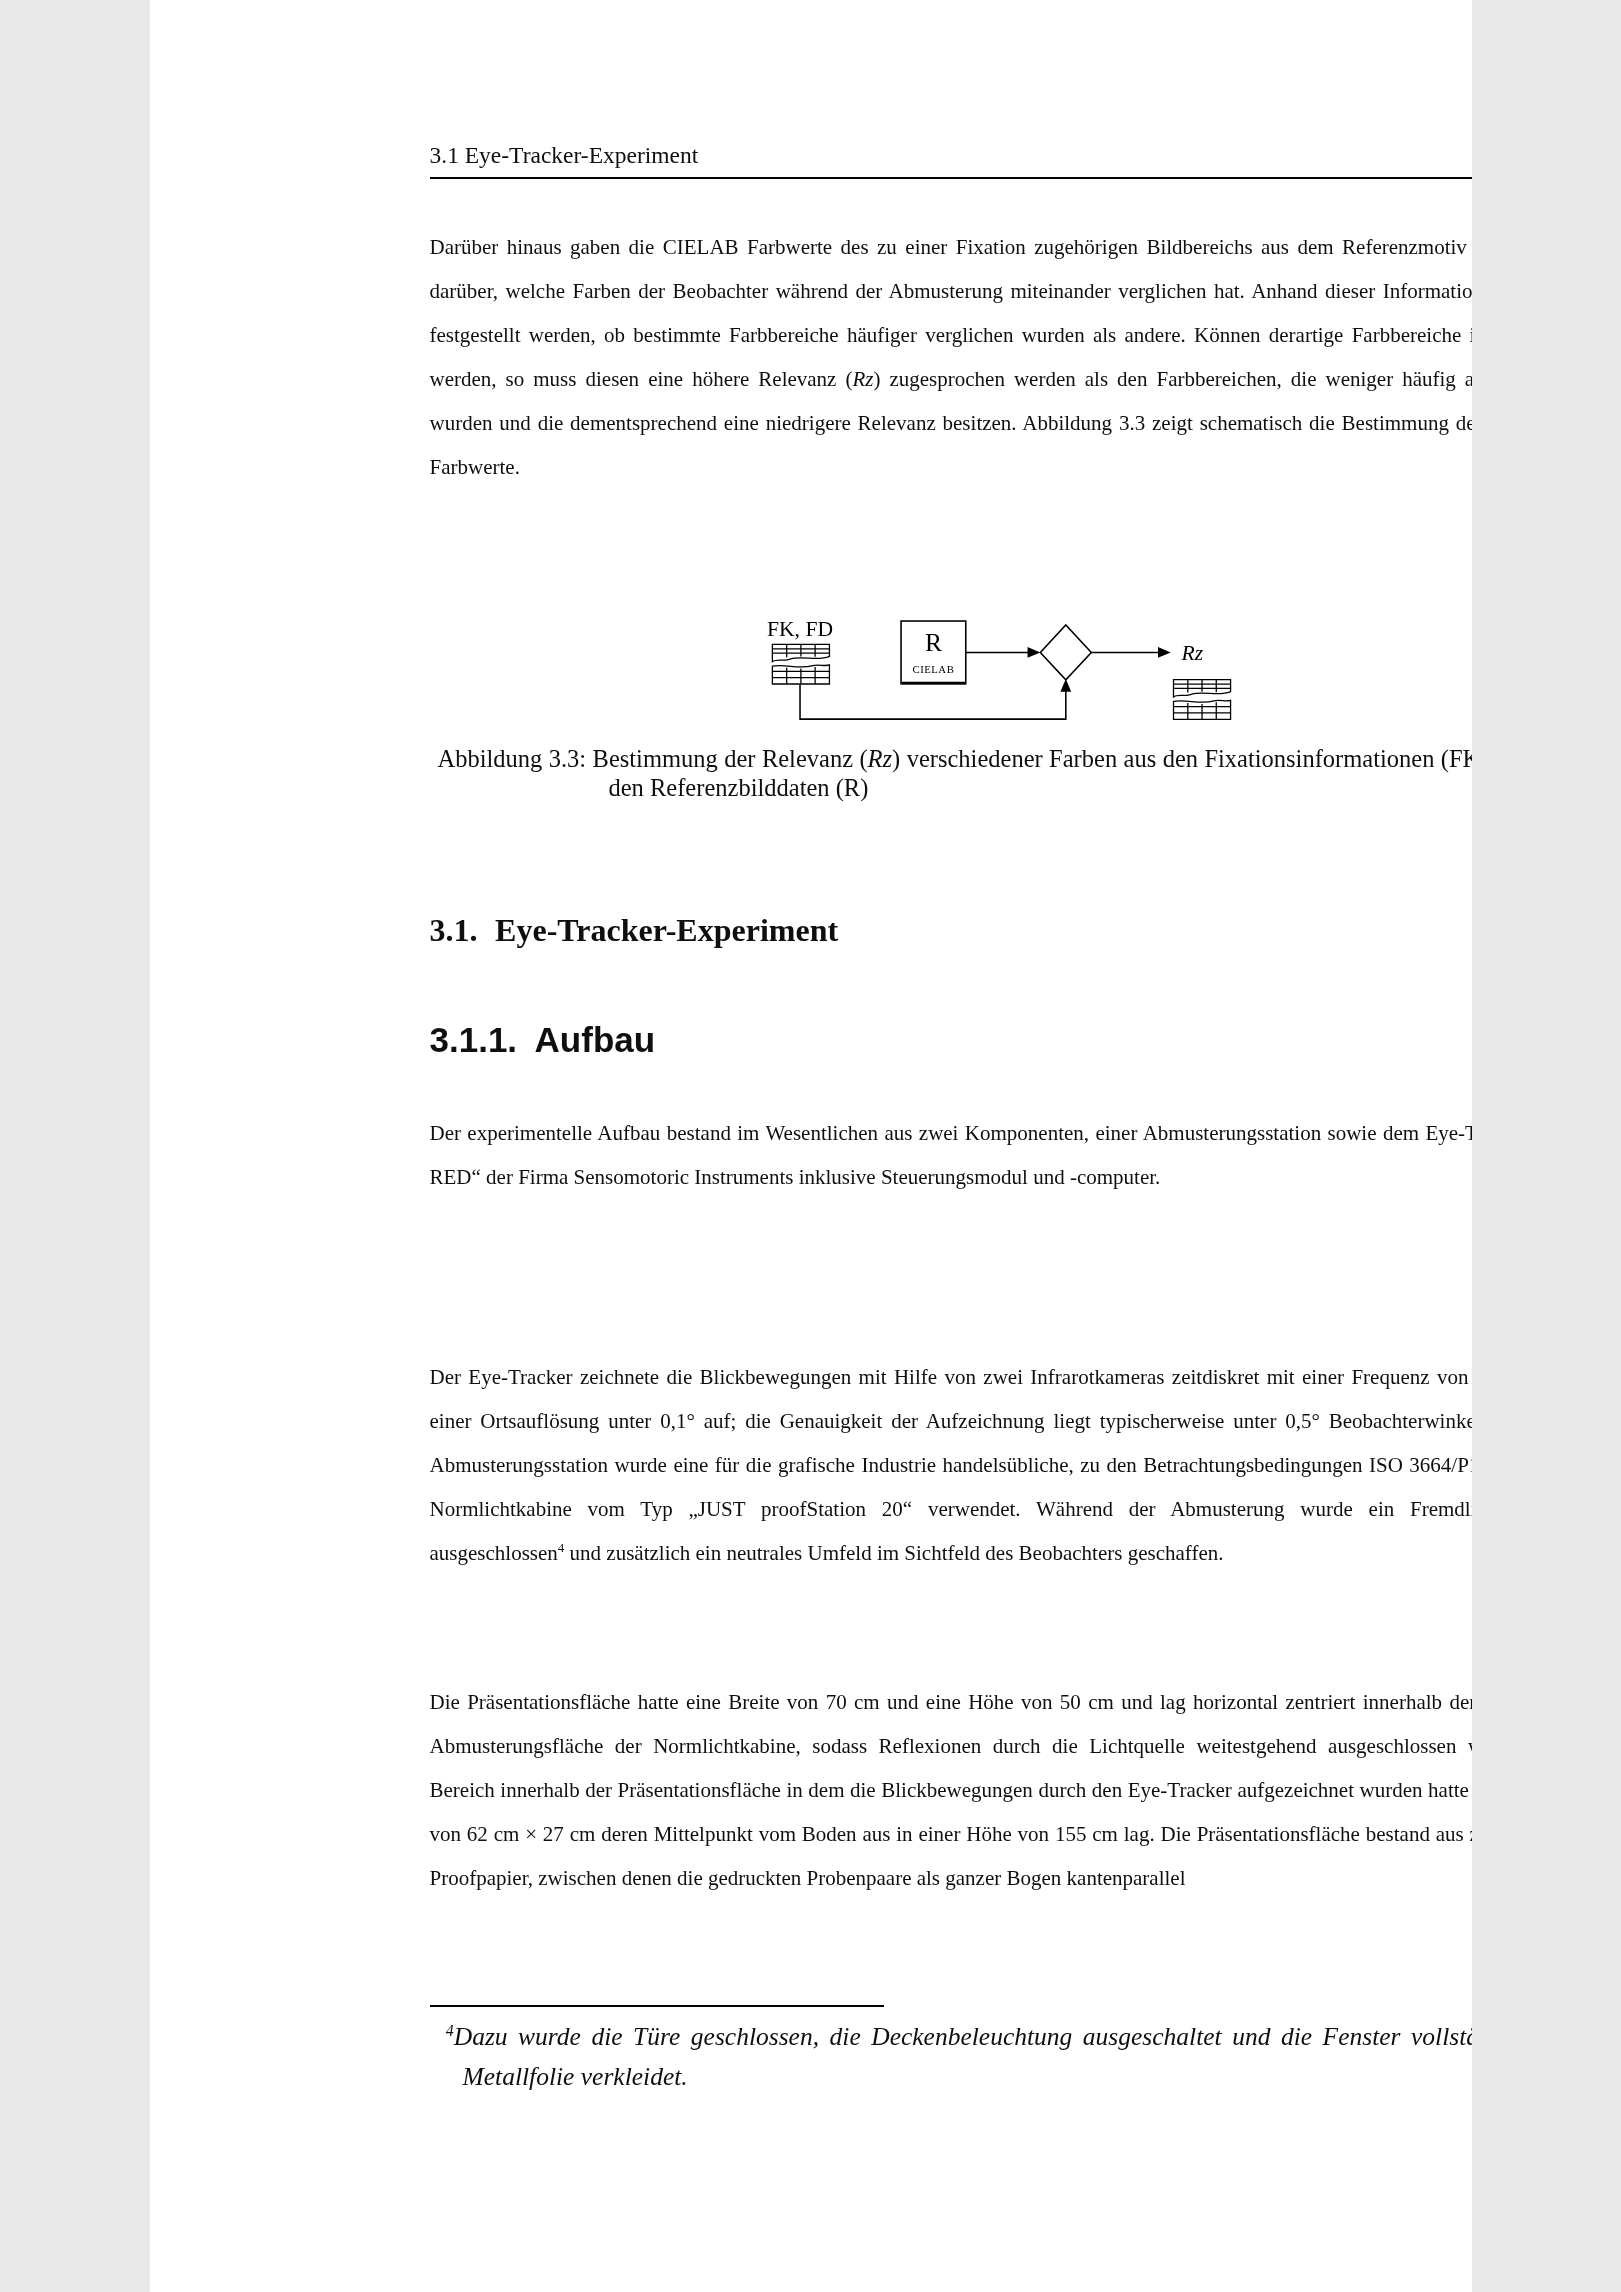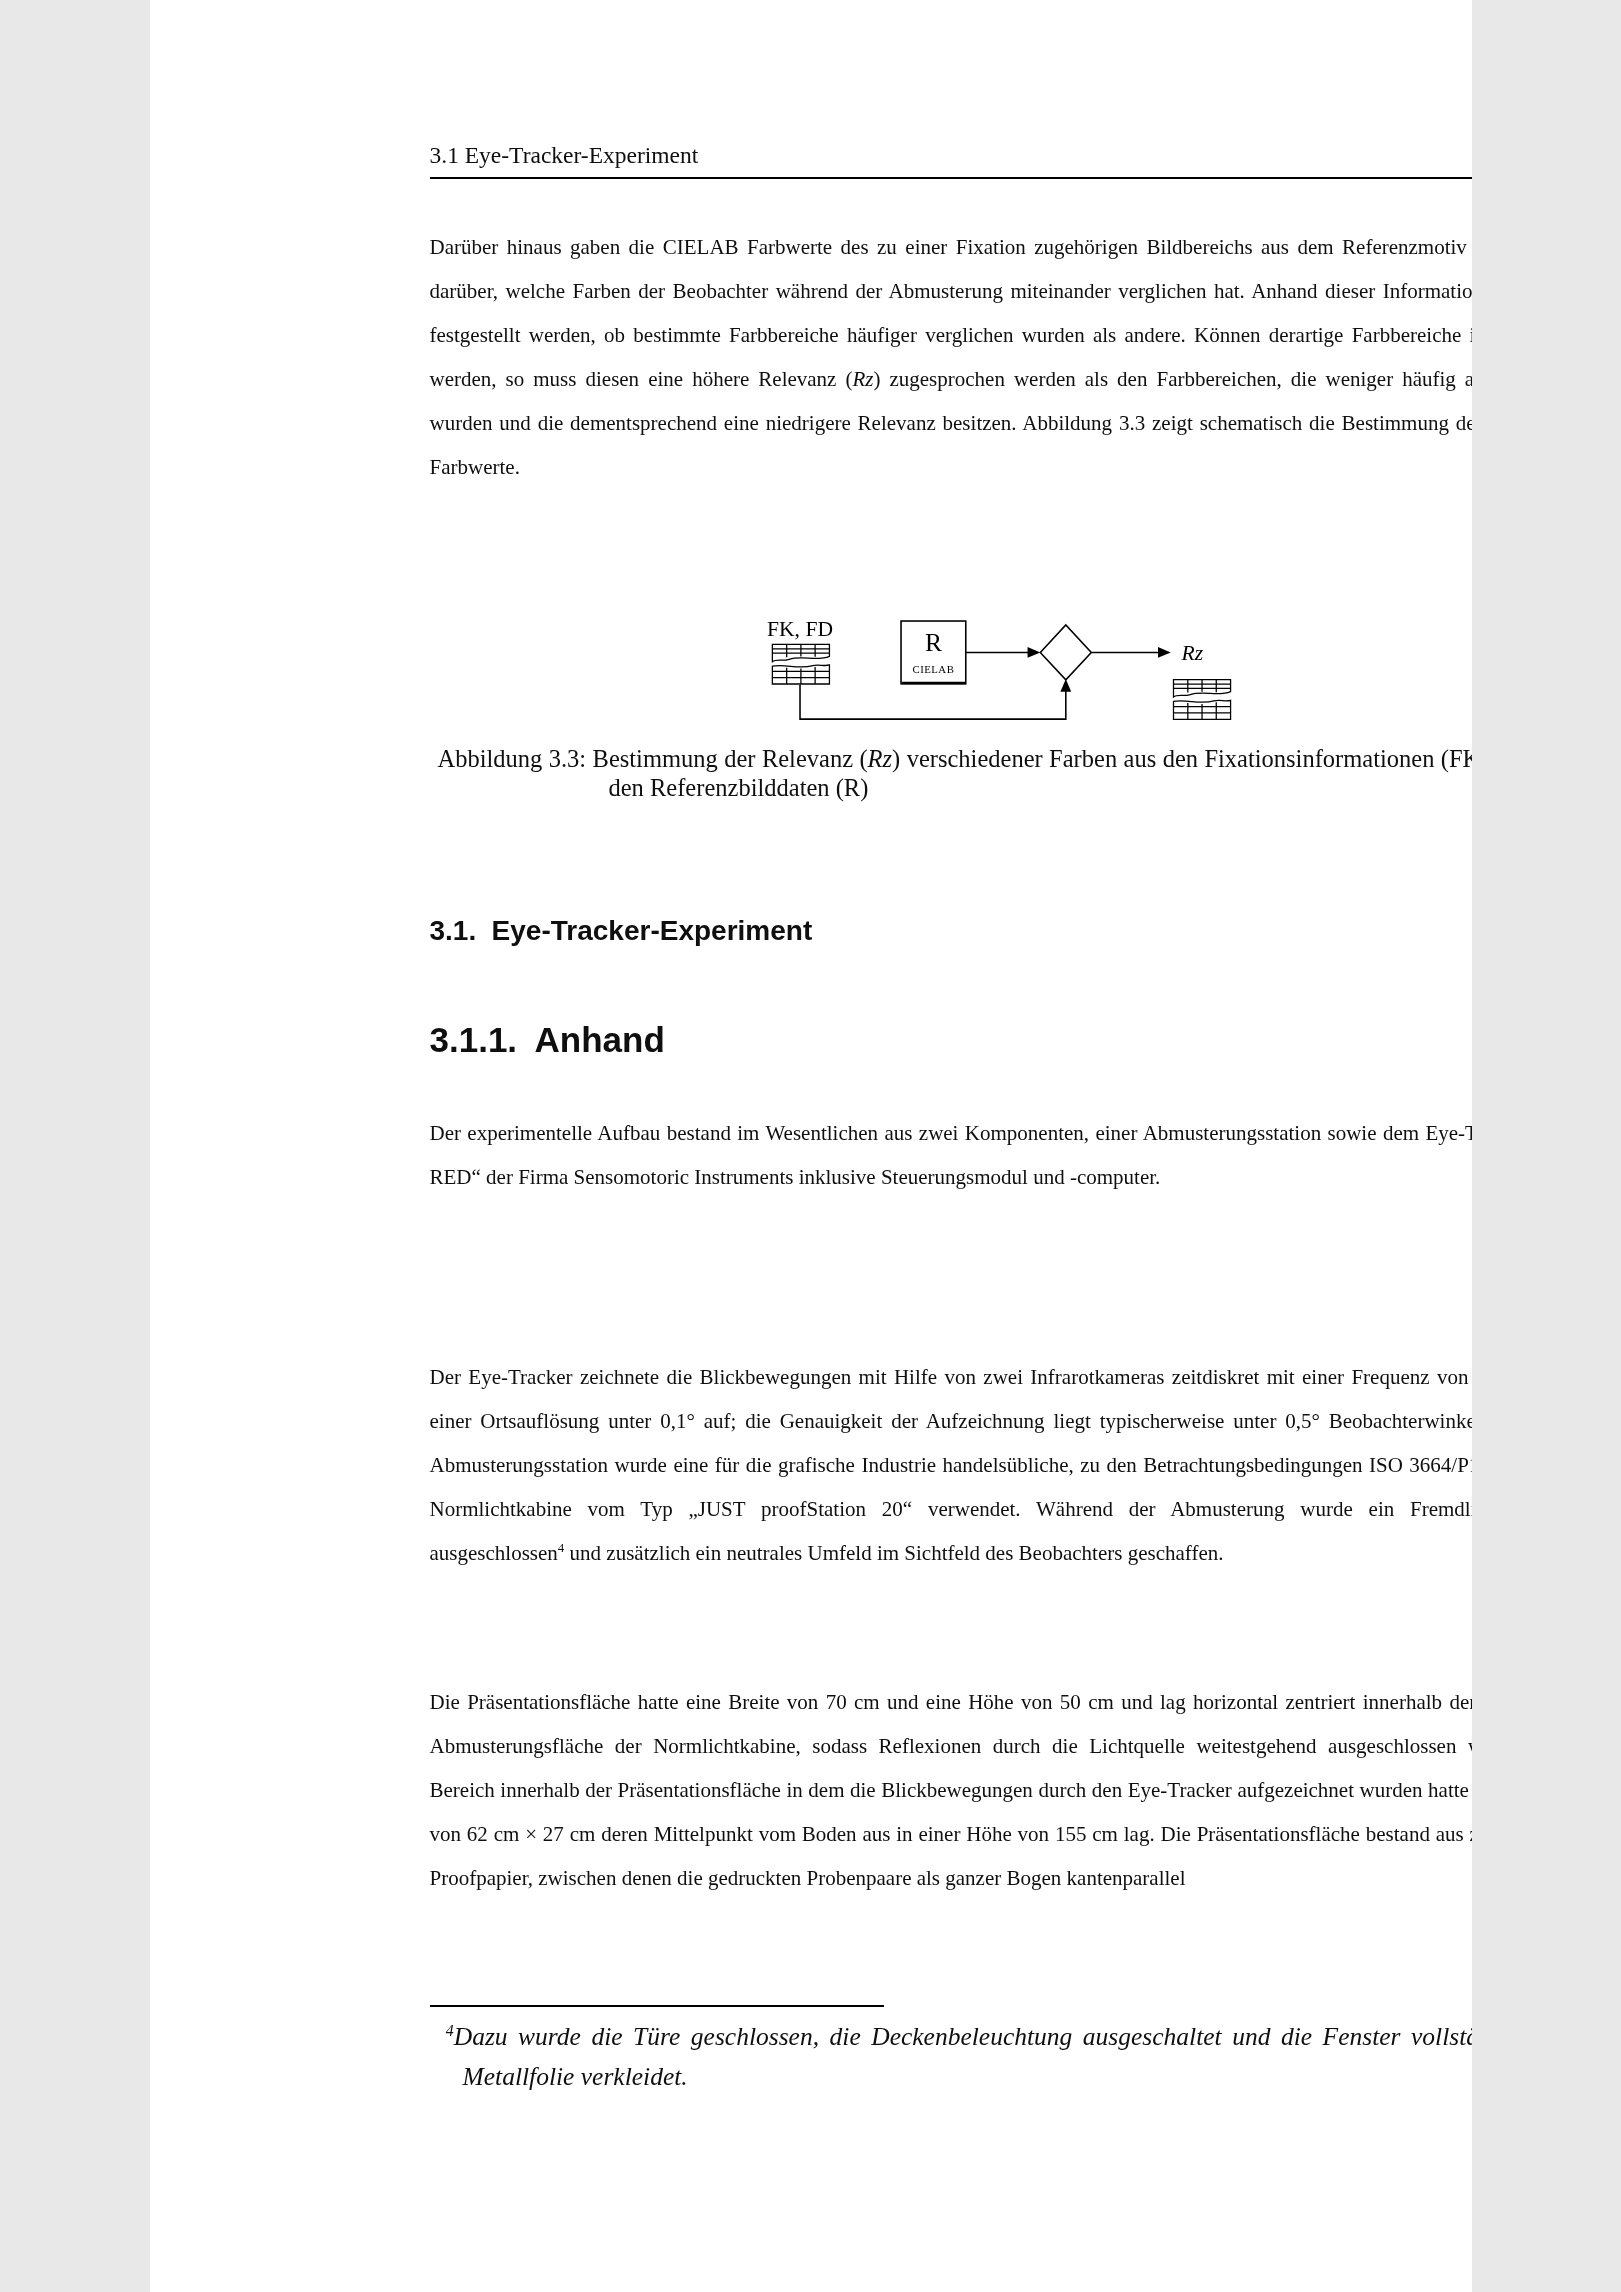--- a/index.html
+++ b/index.html
@@ -38,22 +38,22 @@
     left:288px;top:744px;width:1138px;
     font-size:24.5px;line-height:29px;
     text-align:justify;
     box-sizing:border-box;
     padding-left:171px;text-indent:-171px;
     margin:0;
   }
   
   .sec-heading{
     left:280px;top:907px;
-    font-family:Liberation Sans, sans-serif;
-    font-weight:bold;font-size:28px;line-height:47px;
+    font-family:Liberation Serif, serif;
+    font-weight:bold;font-size:32px;line-height:47px;
     margin:0;letter-spacing:0;
   }
   .sec-heading .sec-num{margin-right:0.55em;}
   .subsec-heading{
     left:280px;top:1020px;
     font-family:"Liberation Sans", "DejaVu Sans", sans-serif;
     font-weight:bold;font-size:35px;line-height:39px;
     margin:0;
   }
   .subsec-heading .sec-num{margin-right:0.5em;}
@@ -129,21 +129,21 @@
 
       <path d="M51,70 V105 H322 V69" fill="none" stroke="#000" stroke-width="1.6"></path>
       <polygon points="322,64 316.5,77 327.5,77" fill="#000"></polygon>
     </svg>
   </div>
 
   <p class="abs fig-caption"><span>Abbildung 3.3: Bestimmung der Relevanz (</span><i>Rz</i><span>) verschiedener Farben aus den Fixationsinformationen (FK, FD) und den Referenzbilddaten (R)</span></p>
 
   <h1 class="abs sec-heading"><span class="sec-num">3.1.</span><span>Eye-Tracker-Experiment</span></h1>
 
-  <h2 class="abs subsec-heading"><span class="sec-num">3.1.1.</span><span>Anhand</span></h2>
+  <h2 class="abs subsec-heading"><span class="sec-num">3.1.1.</span><span>Aufbau</span></h2>
 
   <p class="abs bodypar p-aufbau1"><span>Der experimentelle Aufbau bestand im Wesentlichen aus zwei Komponenten, einer Abmusterungsstation sowie dem Eye-Tracker „X-RED“ der Firma Sensomotoric Instruments inklusive Steuerungsmodul und -computer.</span></p>
   <p class="abs bodypar p-aufbau2"><span>Der Eye-Tracker zeichnete die Blickbewegungen mit Hilfe von zwei Infrarotkameras zeitdiskret mit einer Frequenz von 50 Hz und einer Ortsauflösung unter 0,1° auf; die Genauigkeit der Aufzeichnung liegt typischerweise unter 0,5° Beobachterwinkel [19]. Als Abmusterungsstation wurde eine für die grafische Industrie handelsübliche, zu den Betrachtungsbedingungen ISO 3664/P1 konforme Normlichtkabine vom Typ „JUST proofStation 20“ verwendet. Während der Abmusterung wurde ein Fremdlichteinfluss ausgeschlossen</span><sup>4</sup><span> und zusätzlich ein neutrales Umfeld im Sichtfeld des Beobachters geschaffen.</span></p>
   <p class="abs bodypar p-aufbau3"><span>Die Präsentationsfläche hatte eine Breite von 70 cm und eine Höhe von 50 cm und lag horizontal zentriert innerhalb der vertikalen Abmusterungsfläche der Normlichtkabine, sodass Reflexionen durch die Lichtquelle weitestgehend ausgeschlossen waren. Der Bereich innerhalb der Präsentationsfläche in dem die Blickbewegungen durch den Eye-Tracker aufgezeichnet wurden hatte eine Größe von 62 cm × 27 cm deren Mittelpunkt vom Boden aus in einer Höhe von 155 cm lag. Die Präsentationsfläche bestand aus zwei Lagen Proofpapier, zwischen denen die gedruckten Probenpaare als ganzer Bogen kantenparallel</span></p>
 
   <div class="abs footnote-rule"></div>
   <p class="abs footnote"><sup>4</sup><span>Dazu wurde die Türe geschlossen, die Deckenbeleuchtung ausgeschaltet und die Fenster vollständig mit Metallfolie verkleidet.</span></p>
 
 </div>
 

